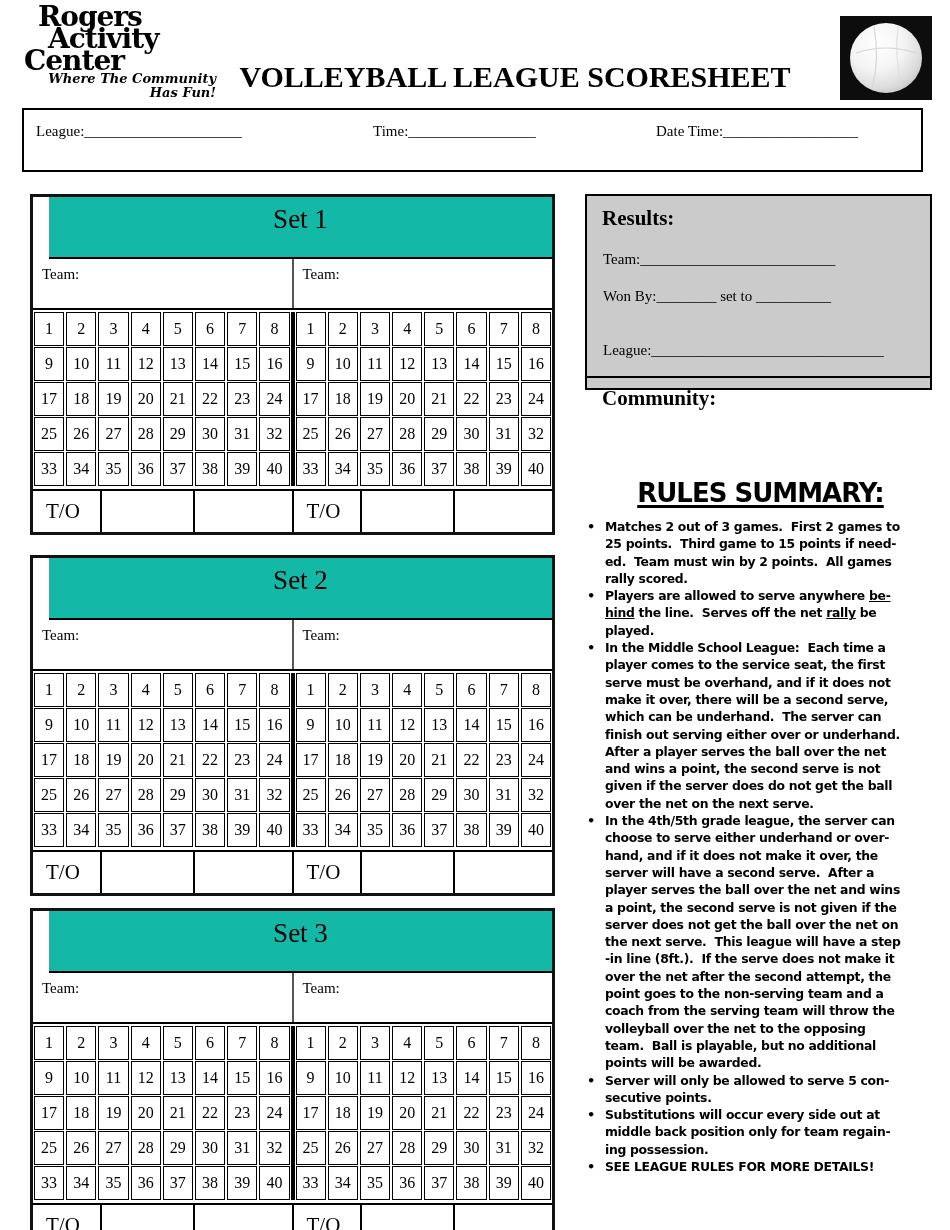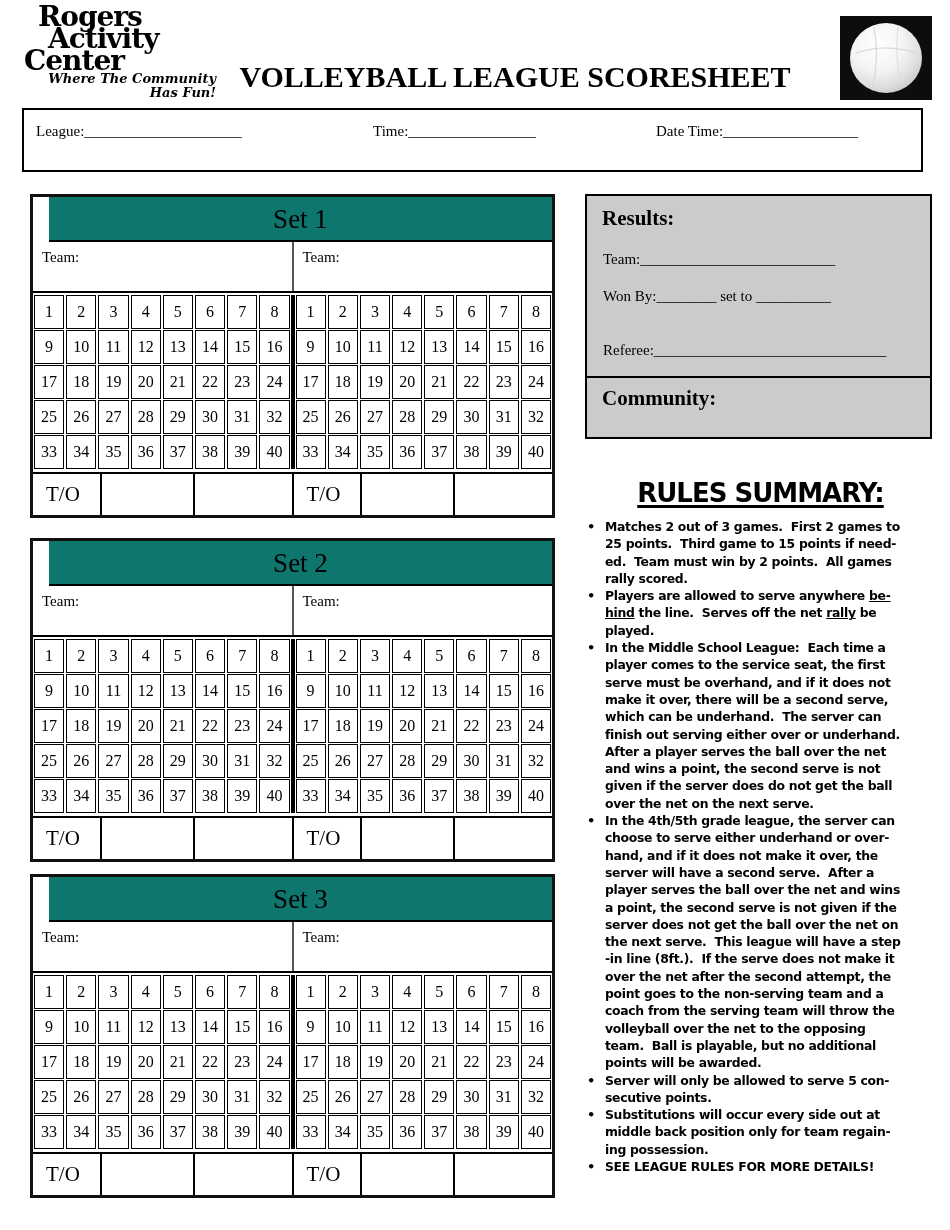--- a/index.html
+++ b/index.html
@@ -33,37 +33,37 @@
   .gi-item { position:absolute; top:13px; white-space:nowrap; }
   .gi-league { left:12px; }
   .gi-date { left:349px; }
   .gi-time { left:632px; }
 
   
   .sets { position:absolute; left:30px; top:194px; width:525px; }
   .set { width:525px; border:3px solid #111; background:#fff; }
   .set.s1 { margin-bottom:20px; }
   .set.s2 { margin-bottom:12px; }
-  .set-header { height:45px; background:#0f766e; border-bottom:2px solid #000; text-align:center; font-size:27px; line-height:44px;margin-left:16px; }
+  .set-header { height:62px; background:#14b8a6; border-bottom:2px solid #000; text-align:center; font-size:27px; line-height:44px;margin-left:16px; }
   .team-row { display:flex; height:51px; border-bottom:2px solid #000; }
   .team-cell { flex:1; padding:7px 0 0 9px; font-size:15px; }
   .team-cell.first { border-right:2px solid #555; }
   .grid-row { display:flex; padding:2px 1px 3px 1px; }
   .team-grid { flex:1; display:grid; grid-template-columns:repeat(8, 1fr); grid-auto-rows:34px; gap:1px 2px; }
   .grid-divider { width:4px; background:#000; margin:0 1px; }
   .num-cell { border:1.5px solid #000; display:flex; align-items:center; justify-content:center; font-size:16px; background:#fff; }
   .to-row { display:flex; height:43px; border-top:2px solid #000; }
   .to-half { flex:1; display:flex; }
   .to-half.first { border-right:2px solid #000; }
   .to-label { width:26.5%; border-right:2px solid #000; font-size:21px; display:flex; align-items:center; padding-left:13px; }
   .to-blank { width:36%; border-right:2px solid #000; }
   .to-blank.last { width:37.5%; border-right:none; }
 
   
-  .results-panel { position:absolute; left:585px; top:194px; width:347px; height:245px; border:2.5px solid #000; background:#cbcbcb; }
+  .results-panel { position:absolute; left:585px; top:194px; width:347px; height:196px; border:2.5px solid #000; background:#cbcbcb; }
   .results-top { position:relative; height:182px; border-bottom:2.5px solid #000; }
   .results-heading { position:absolute; left:15px; top:10px; font-size:21px; font-weight:bold; }
   .r-line { position:absolute; left:16px; font-size:15px; white-space:nowrap; }
   .r-team { top:55px; }
   .r-won { top:92px; }
   .r-ref { top:146px; }
   .comments-sec { position:relative; height:90px; }
   .comments-heading { position:absolute; left:15px; top:8px; font-size:21px; font-weight:bold; }
 
   
@@ -429,21 +429,21 @@
           </div>
         </div>
       </section>
     </div>
 
   <div class="results-panel">
     <div class="results-top">
       <div class="results-heading">Results:</div>
       <div class="r-line r-team">Team:__________________________</div>
       <div class="r-line r-won">Won By:________ set to __________</div>
-      <div class="r-line r-ref">Referee:_______________________________</div>
+      <div class="r-line r-ref">League:_______________________________</div>
     </div>
     <div class="comments-sec">
       <div class="comments-heading">Community:</div>
     </div>
   </div>
 
   <div class="rules">
     <h2 class="rules-heading">RULES SUMMARY:</h2>
     <ul class="rules-list" id="rules-list">
         <li class="rule-item">Matches 2 out of 3 games.&nbsp; First 2 games to<br>25 points.&nbsp; Third game to 15 points if need-<br>ed.&nbsp; Team must win by 2 points.&nbsp; All games<br>rally scored.</li>

